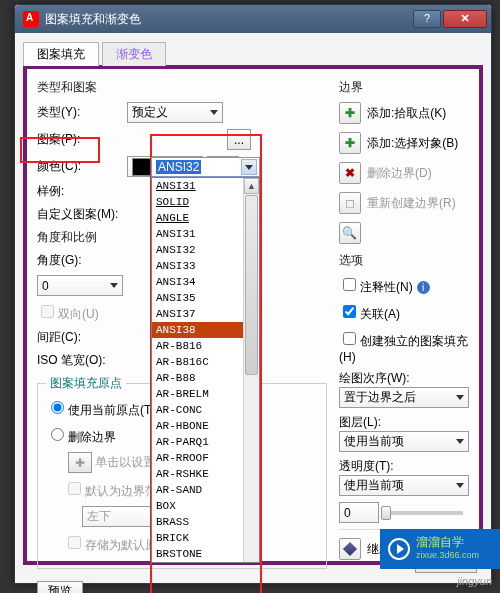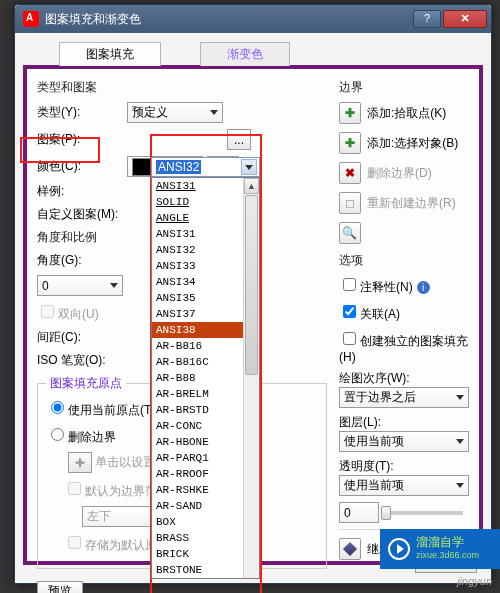--- a/index.html
+++ b/index.html
@@ -7,34 +7,34 @@
   .window { position: absolute; top: 4px; left: 14px; width: 478px; height: 580px; background: #fff; border: 1px solid #2a3a50; border-radius: 4px 4px 0 0; box-shadow: 0 0 8px rgba(0,0,0,.5); }
   .titlebar { height: 28px; background: linear-gradient(#5a718f,#405a78); border-radius: 4px 4px 0 0; display: flex; align-items: center; padding: 0 4px 0 8px; color: #fff; }
   .title-icon { width: 16px; height: 16px; background: red; margin-right: 6px; display:inline-block; border-radius:2px; position:relative; }
   .title-icon::after{content:"A";color:#fff;font-size:10px;position:absolute;left:3px;top:1px;font-weight:bold;}
   .title-text { flex: 1; }
   .winbtns { display:flex; }
   .winbtn { width: 28px; height: 18px; margin-left: 2px; background: linear-gradient(#6a87aa,#4a6585); border:1px solid #2f4560; border-radius:2px; color:#fff; text-align:center; line-height:14px; font-size:11px; }
   .winbtn.close { width:44px; background: linear-gradient(#d25a5a,#c13b3b); border-color:#7a2020; font-weight:bold; }
   .body { position: relative; padding: 8px; height: calc(100% - 28px); background: #f4f4f4; }
   .tabs { position: relative; }
-  .tab { display:inline-block; padding: 3px 26px; border:1px solid #b5b5b5; border-bottom:none; background:#fdfdfd; position:relative; top:1px;margin-left:36px; }
+  .tab { display:inline-block; padding: 3px 13px; border:1px solid #b5b5b5; border-bottom:none; background:#fdfdfd; position:relative; top:1px; }
   .tab.inactive { background:#ececec; color:#8b5cf6; }
   .tabpanel { border:4px solid #701a75; background:#fdfdfd; padding:8px 10px; height:500px; display:flex; }
   .leftcol { width: 290px; }
   .rightcol { flex:1; padding-left:12px; }
   .group-title { margin: 2px 0 6px; color:#222; }
   .row { display:flex; align-items:center; margin-bottom:6px; }
   .lbl { width: 90px; color:#000; }
   .select, .combo, .textin { border:1px solid #9a9a9a; background:linear-gradient(#fff,#f2f2f2); height:21px; padding:0 4px; display:flex; align-items:center; justify-content:space-between; }
   .combo { width: 86px; }
   .color-chip { width:56px; height:18px; border:1px solid #888; background:#000; display:inline-block; }
   .btn-small { height:21px; width:24px; border:1px solid #999; background:linear-gradient(#fdfdfd,#e7e7e7); display:inline-flex; align-items:center; justify-content:center; margin-left:4px; }
   fieldset{border:1px solid #ccc; margin:4px 0 8px; padding:6px 8px 8px;}
-  legend{padding:0 4px;color:#6d28d9;}
+  legend{padding:0 4px;color:#0f766e;}
   .disabled{color:#9a9a9a;}
   .check{margin-right:4px;}
   .mini-btn{height:20px;padding:0 10px;border:1px solid #999;background:linear-gradient(#fdfdfd,#e7e7e7);display:inline-flex;align-items:center;}
   .right-btn{width:22px;height:22px;border:1px solid #999;background:linear-gradient(#fff,#e8e8e8);display:inline-flex;align-items:center;justify-content:center;margin-right:6px;border-radius:2px;}
   .right-row{display:flex;align-items:center;margin-bottom:8px;}
   .hr{height:1px;background:#ddd;margin:4px 0 8px;}
   .fullselect{width:100%;border:1px solid #9a9a9a;height:21px;background:linear-gradient(#fff,#f1f1f1);display:flex;align-items:center;justify-content:space-between;padding:0 4px;}
   .bottom-btns{position:absolute;bottom:10px;right:14px;display:flex;}
   .bottom-btns .mini-btn{margin-left:8px;padding:0 18px;}
   .redbox{position:absolute;border:2px solid #ef1f1f;pointer-events:none;}
@@ -266,21 +266,20 @@
           <div class="dd-item">ANSI32</div>
           <div class="dd-item">ANSI33</div>
           <div class="dd-item">ANSI34</div>
           <div class="dd-item">ANSI35</div>
           <div class="dd-item">ANSI37</div>
           <div class="dd-item selected">ANSI38</div>
           <div class="dd-item">AR-B816</div>
           <div class="dd-item">AR-B816C</div>
           <div class="dd-item">AR-B88</div>
           <div class="dd-item">AR-BRELM</div>
-          <div class="dd-item">AR-BRSTD</div>
           <div class="dd-item">AR-CONC</div>
           <div class="dd-item">AR-HBONE</div>
           <div class="dd-item">AR-PARQ1</div>
           <div class="dd-item">AR-RROOF</div>
           <div class="dd-item">AR-RSHKE</div>
           <div class="dd-item">AR-SAND</div>
           <div class="dd-item">BOX</div>
           <div class="dd-item">BRASS</div>
           <div class="dd-item">BRICK</div>
           <div class="dd-item">BRSTONE</div>

